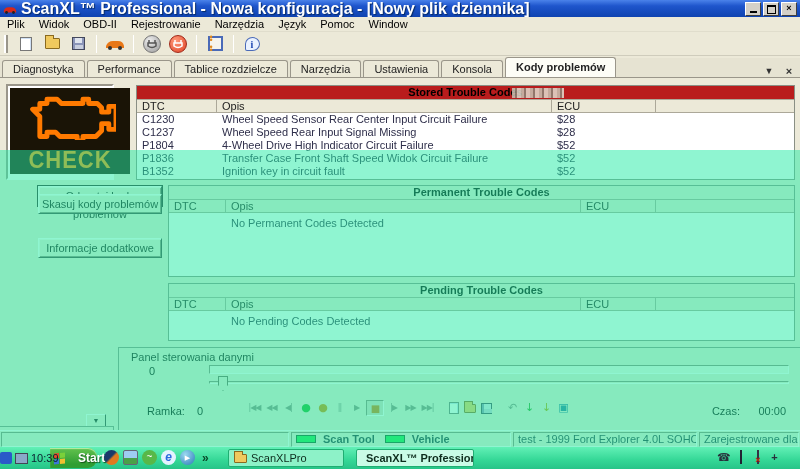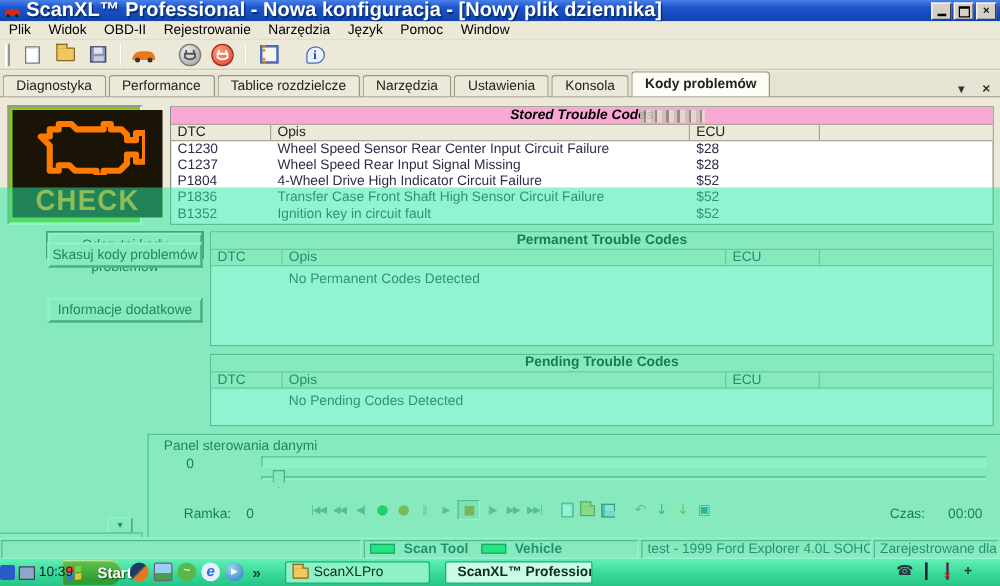--- a/index.html
+++ b/index.html
@@ -52,30 +52,30 @@
     border-bottom:none; border-radius:3px 3px 0 0; margin-left:2px; color:#222; white-space:nowrap; }
   .tab.active { height:20px; line-height:19px; background:#fdfdf6; font-weight:bold; position:relative; z-index:2; }
   .tabctrl { margin-left:auto; display:flex; align-items:center; padding-right:4px; gap:6px; }
   .tabctrl span { font-size:9px; color:#333; width:14px; text-align:center; }
 
   
   .client { position:absolute; left:0; top:78px; width:800px; height:369px; background:#ece9d8; }
 
   
   .milpanel { position:absolute; left:6px; top:6px; width:108px; height:96px;
-    border:2px solid; border-color:#9a968a #fff #fff #9a968a; background:#84cc16; padding:2px; }
+    border:2px solid; border-color:#9a968a #fff #fff #9a968a; background:#ffffff; padding:2px; }
   .milbox { width:120px; height:86px; background:#1a1406; position:relative; overflow:hidden; }
   .milbox svg { display:block; margin:2px auto 0; }
   .miltext { position:absolute; left:0; bottom:0px; width:100%; text-align:center; color:#ff8a00;
     font-weight:bold; font-size:22px; letter-spacing:1px; transform:scaleY(1.05); }
 
   
   .grp { position:absolute; background:#fff; border:1px solid #8a8f84; }
   .grp .band { height:14px; line-height:13px; text-align:center; font-weight:bold; border-bottom:1px solid #aca899; position:relative; }
-  .grp.stored .band { background:#f9a8d4;font-style:italic; }
+  .grp.stored .band { background:#b91c1c; }
   .grp.perm .band, .grp.pend .band { background:#ece9d8; }
   .thead { display:flex; background:#ece9d8; border-bottom:1px solid #aca899; height:13px; line-height:12px; color:#222; }
   .thead .cell { border-right:1px solid #aca899; padding-left:5px; overflow:hidden; white-space:nowrap; }
   .trow { display:flex; height:13px; line-height:13px; color:#2e2e4a; }
   .trow .cell { padding-left:5px; overflow:hidden; white-space:nowrap; }
   .grp.stored .c1{width:80px;} .grp.stored .c2{width:335px;} .grp.stored .c3{width:104px;} .grp.stored .c4{flex:1;border-right:none;}
   .grp.perm .c1, .grp.pend .c1{width:57px;} .grp.perm .c2, .grp.pend .c2{width:355px;}
   .grp.perm .c3, .grp.pend .c3{width:75px;} .grp.perm .c4, .grp.pend .c4{flex:1;border-right:none;}
   .emptymsg { padding:4px 0 0 62px; color:#2e2e4a; }
   .artifact { position:absolute; left:375px; top:2px; width:52px; height:10px; opacity:.85;
@@ -300,21 +300,21 @@
           <span class="cell c4"></span>
       </div>
       <div class="trow">
         <span class="cell c1">P1804</span>
           <span class="cell c2">4-Wheel Drive High Indicator Circuit Failure</span>
           <span class="cell c3">$52</span>
           <span class="cell c4"></span>
       </div>
       <div class="trow">
         <span class="cell c1">P1836</span>
-          <span class="cell c2">Transfer Case Front Shaft High Sensor Circuit Failure</span>
+          <span class="cell c2">Transfer Case Front Shaft Speed Widok Circuit Failure</span>
           <span class="cell c3">$52</span>
           <span class="cell c4"></span>
       </div>
       <div class="trow">
         <span class="cell c1">B1352</span>
           <span class="cell c2">Ignition key in circuit fault</span>
           <span class="cell c3">$52</span>
           <span class="cell c4"></span>
       </div>
     </div>

